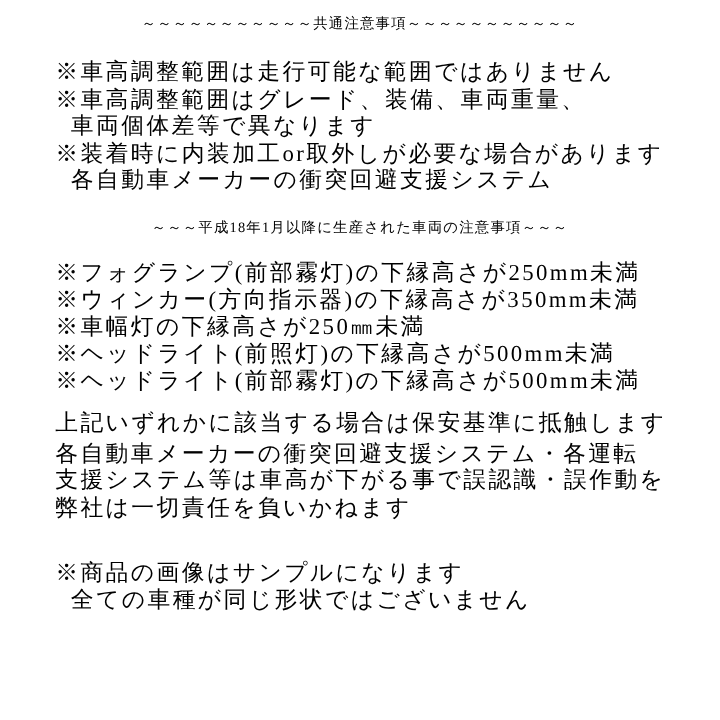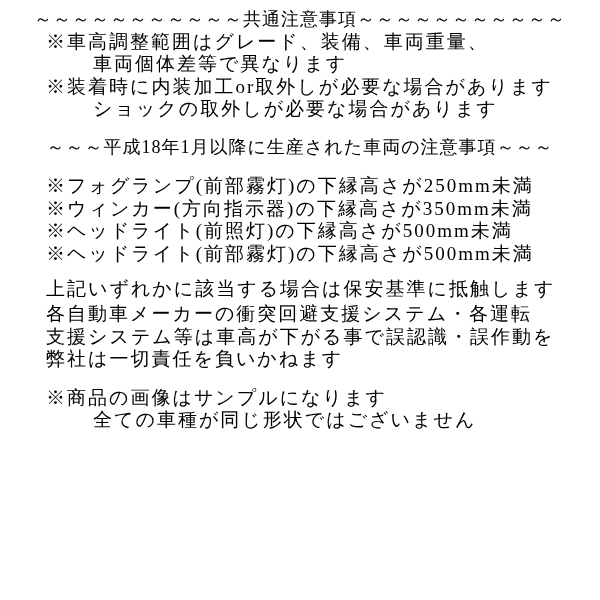--- a/index.html
+++ b/index.html
@@ -17,62 +17,64 @@
     height: 600px;
     overflow: hidden;
     background: #ffffff;
     color: #000000;
     font-family: "Liberation Serif", "DejaVu Serif", serif;
     -webkit-font-smoothing: antialiased;
   }
   .heading {
     height: 22.5px;
     line-height: 22.5px;
-    font-size: 18px;
+    font-size: 12px;
     letter-spacing: 1px;
     text-align: center;
     white-space: nowrap;
     font-weight: 500;
   }
   .line {
     height: 22.5px;
     line-height: 22.5px;
     font-size: 19px;
     letter-spacing: 2px;
     padding-left: 46px;
     white-space: nowrap;
     font-weight: 500;
   }
   .line.indent {
-    padding-left: 93px;
+    padding-left: 59px;
   }
   
   .mt-top    { margin-top: 8px;    }
   .mt-blank  { margin-top: 19.5px; }
   .mt-h2     { margin-top: 15px;   }
   .mt-sec1   { margin-top: 17px; }
   .mt-concl  { margin-top: 12.5px; }
   .mt-h3     { margin-top: 22.5px; }
   .mt-sec2   { margin-top: 3px; }
-  .mt-foot   { margin-top: 16px;   }
+  .mt-foot   { margin-top: 32px;   }
 </style>
 </head>
 <body>
 
 <div class="page">
 
   <div class="heading mt-top">～～～～～～～～～～～共通注意事項～～～～～～～～～～～</div>
+  <div class="line mt-blank">※車高調整範囲は走行可能な範囲ではありません</div>
   <div class="line">※車高調整範囲はグレード、装備、車両重量、</div>
   <div class="line indent">車両個体差等で異なります</div>
   <div class="line">※装着時に内装加工or取外しが必要な場合があります</div>
-  <div class="line indent">ショックの取外しが必要な場合があります</div>
+  <div class="line indent">各自動車メーカーの衝突回避支援システム</div>
 
   <div class="heading mt-h2">～～～平成18年1月以降に生産された車両の注意事項～～～</div>
   <div class="line mt-sec1">※フォグランプ(前部霧灯)の下縁高さが250mm未満</div>
   <div class="line">※ウィンカー(方向指示器)の下縁高さが350mm未満</div>
+  <div class="line">※車幅灯の下縁高さが250㎜未満</div>
   <div class="line">※ヘッドライト(前照灯)の下縁高さが500mm未満</div>
   <div class="line">※ヘッドライト(前部霧灯)の下縁高さが500mm未満</div>
   <div class="line mt-concl">上記いずれかに該当する場合は保安基準に抵触します</div>
 
   <div class="line mt-sec2">各自動車メーカーの衝突回避支援システム・各運転</div>
   <div class="line">支援システム等は車高が下がる事で誤認識・誤作動を</div>
   <div class="line">弊社は一切責任を負いかねます</div>
 
   <div class="line mt-foot">※商品の画像はサンプルになります</div>
   <div class="line indent">全ての車種が同じ形状ではございません</div>

